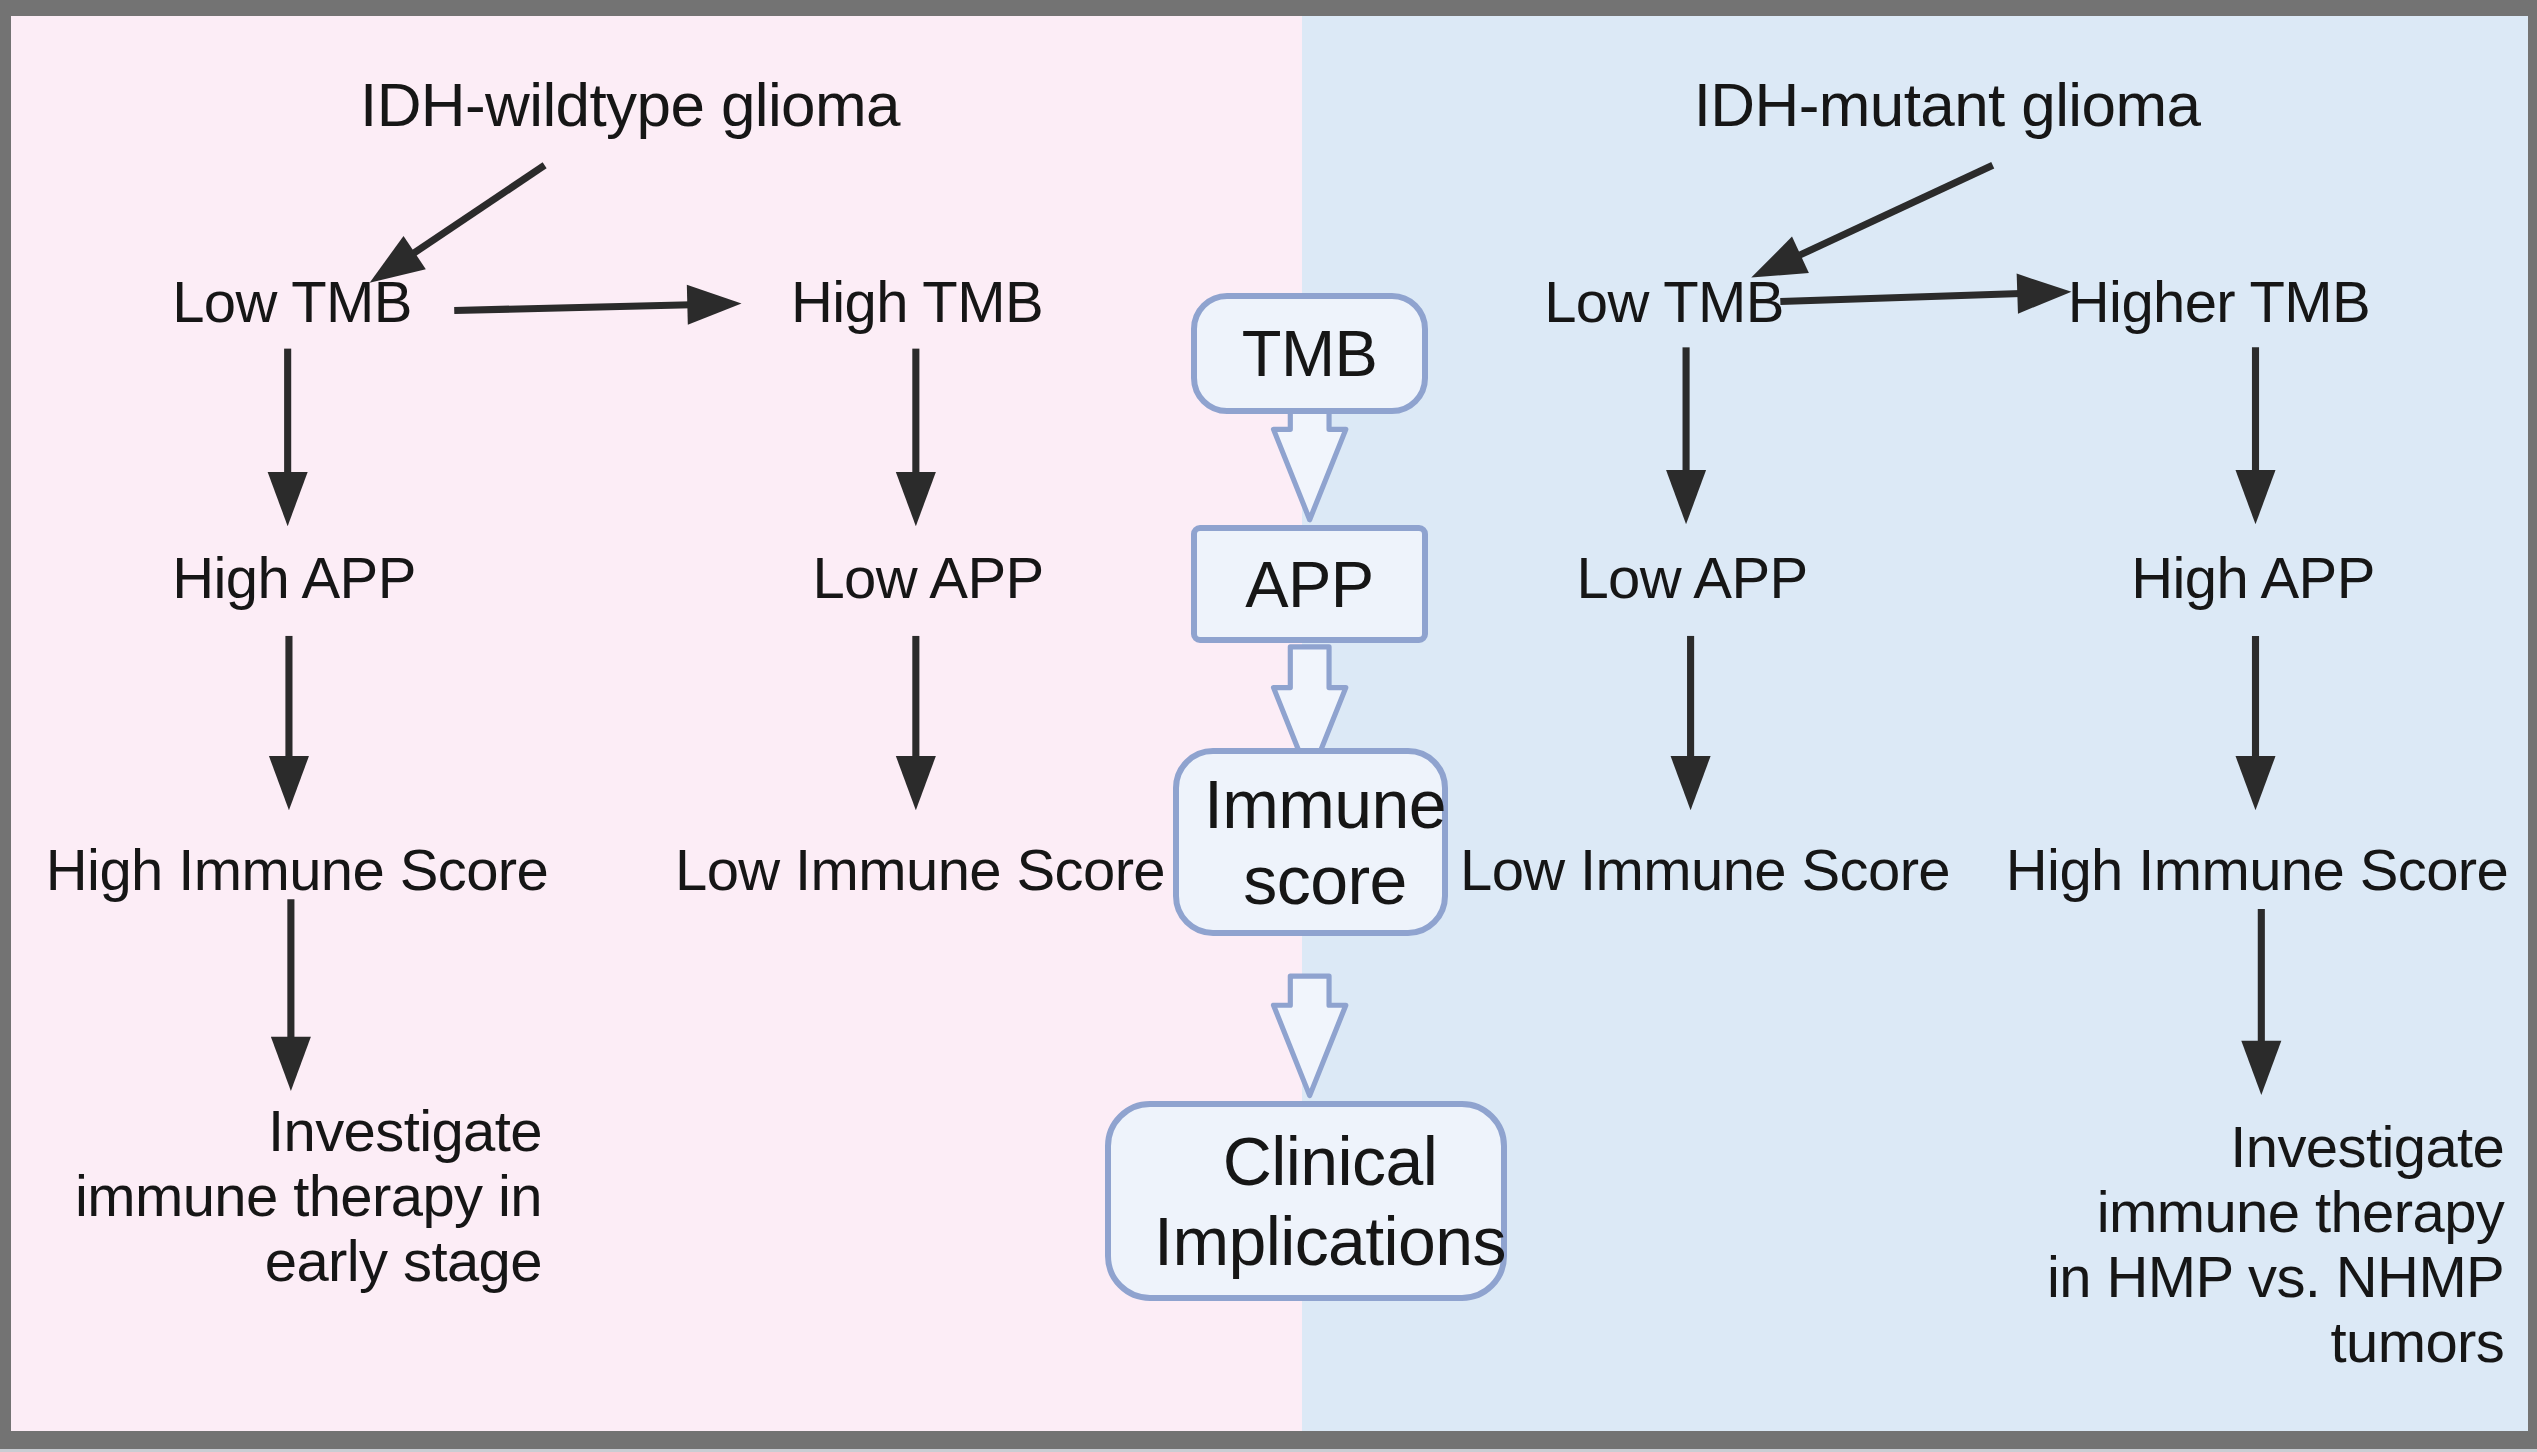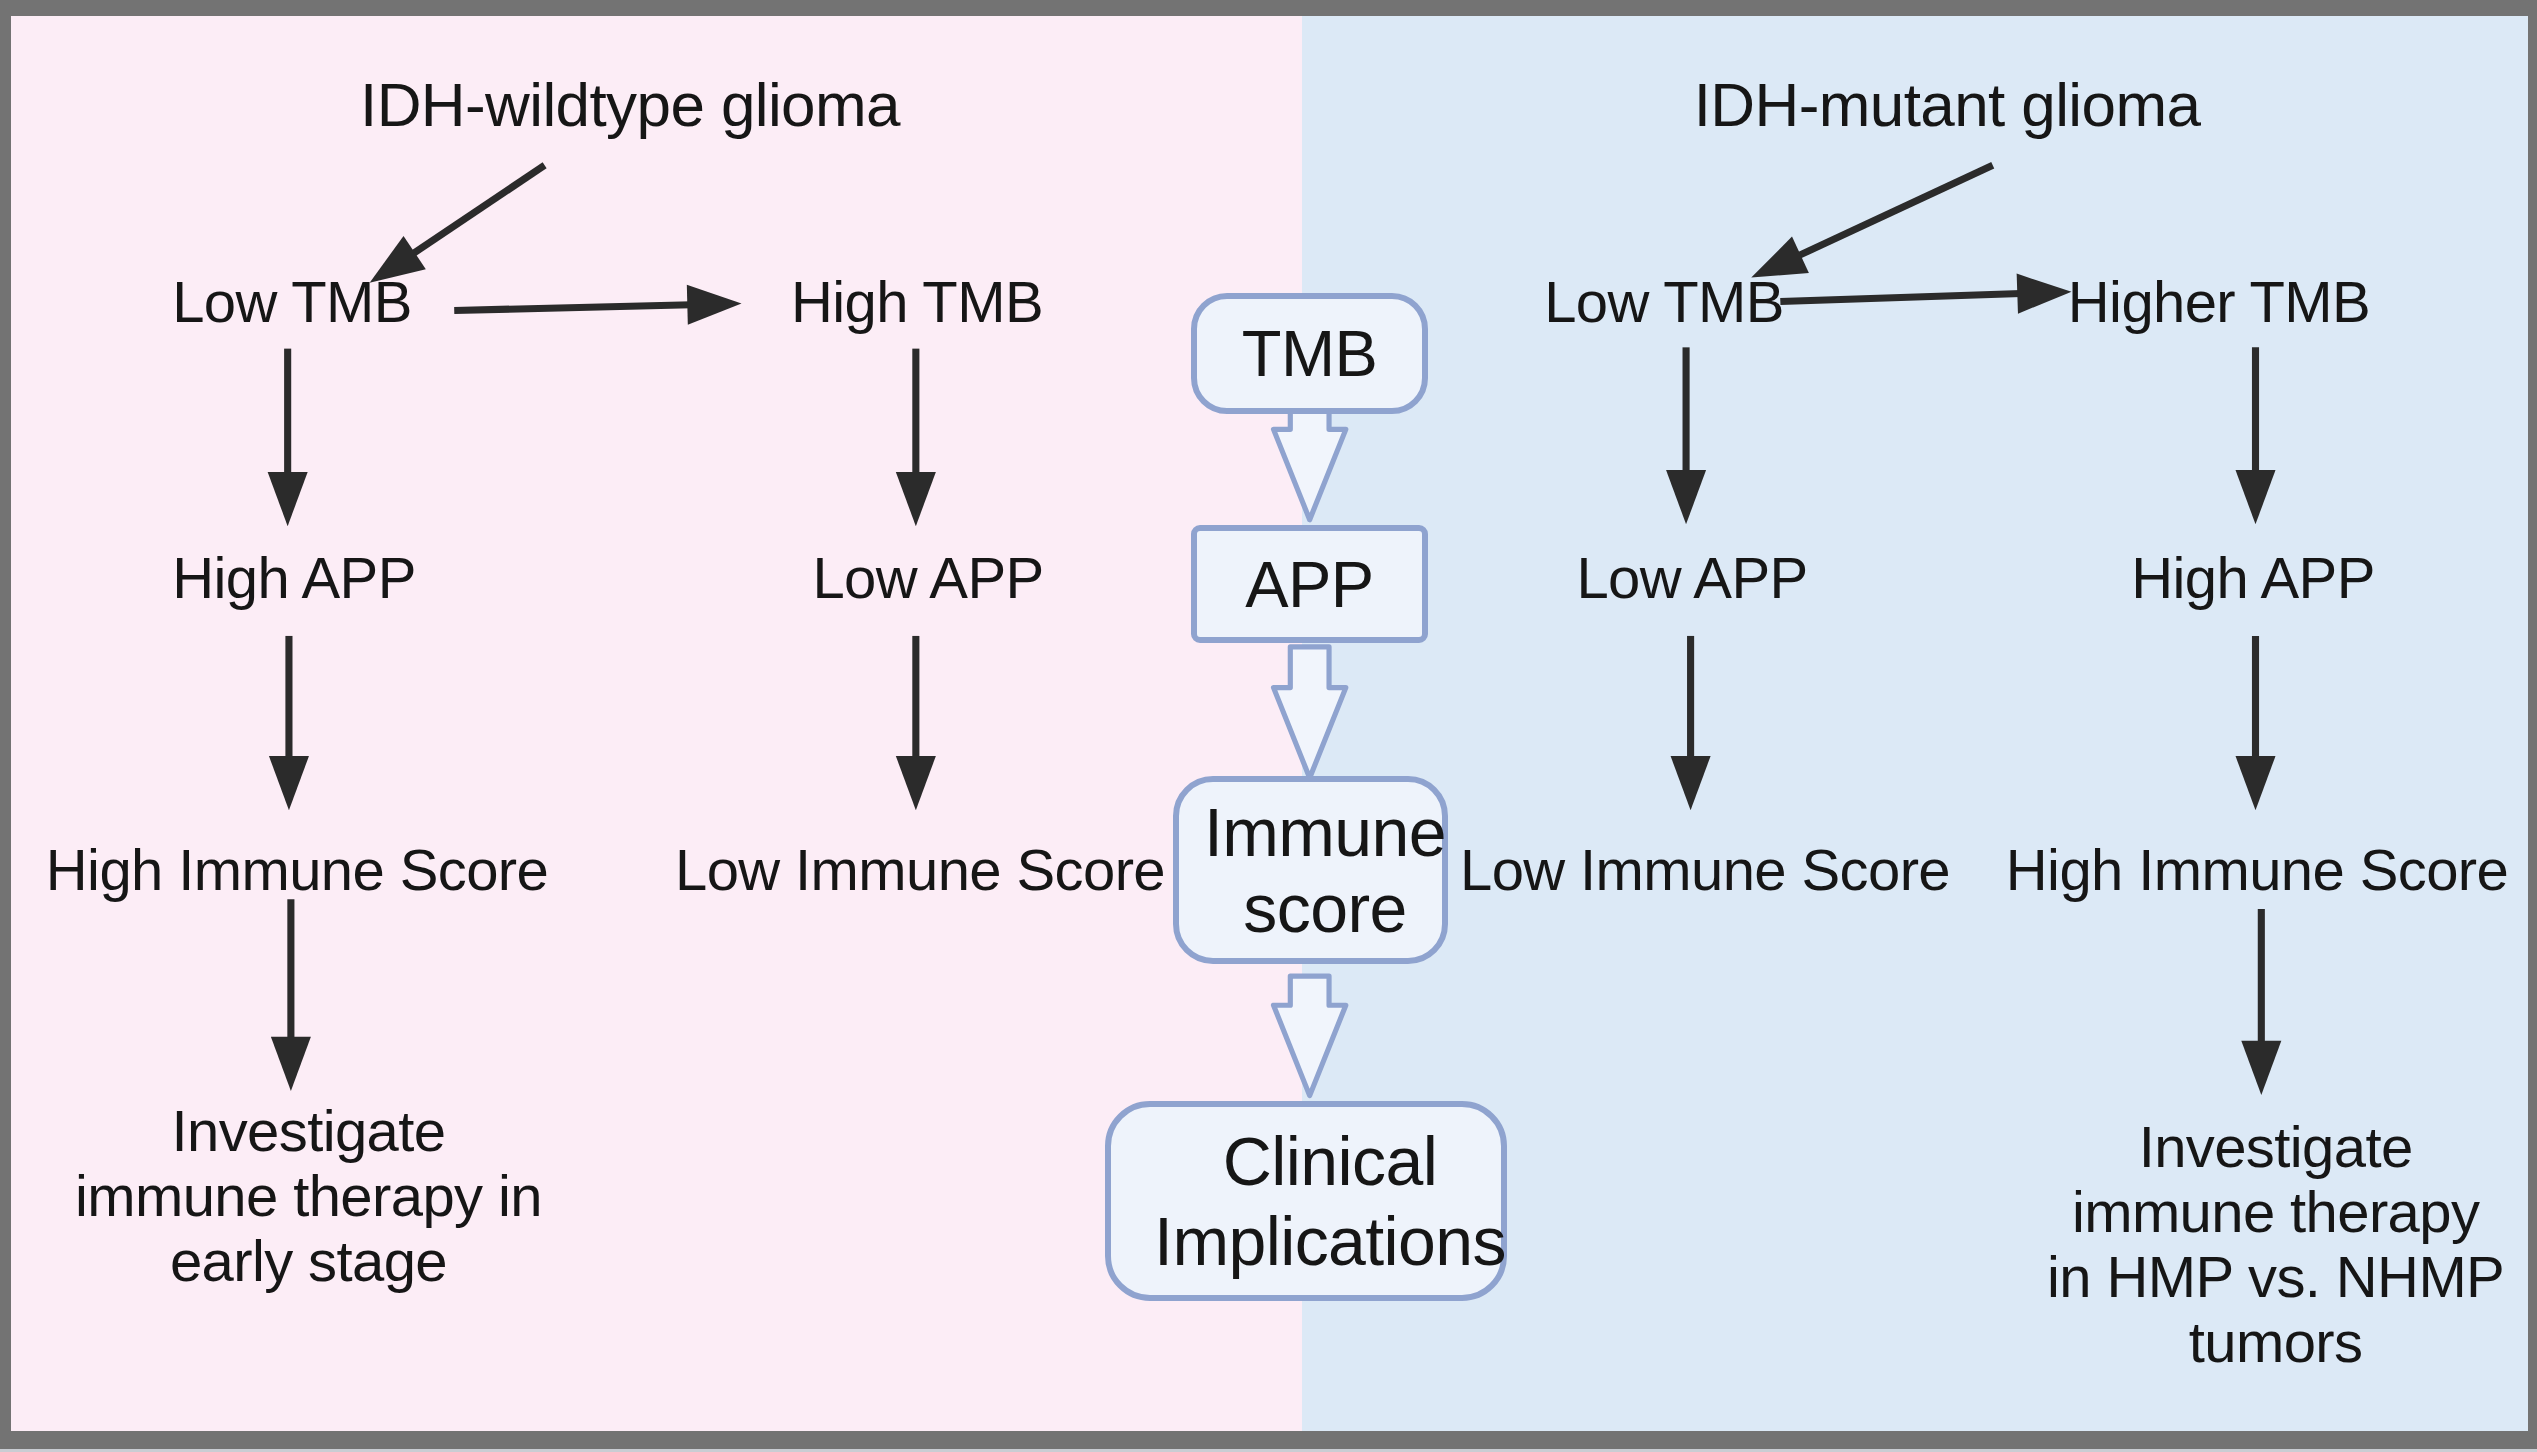--- a/index.html
+++ b/index.html
@@ -15,21 +15,21 @@
   #bottom-line{position:absolute;left:0;bottom:0;width:100%;height:2.6px;background:var(--bottom_line,#c9cdd3);}
   #arrow-layer{position:absolute;left:0;top:0;}
   .lbl{
     position:absolute; transform:translate(-50%,-50%);
     font-size:58px; line-height:1.04; white-space:pre; text-align:center;
     letter-spacing:-0.6px;
   }
   .title{font-size:62px;}
   .block{
     position:absolute; font-size:58px; line-height:65px;
-    white-space:pre-line; text-align:center; letter-spacing:-0.6px;
+    white-space:pre-line; text-align:right; letter-spacing:-0.6px;
   }
   .box{
     position:absolute; box-sizing:border-box;
     background:var(--box_fill,#eef3fb);
     border:6.5px solid var(--accent,#8fa3cf);
     display:flex; align-items:center; justify-content:center;
     text-align:center; white-space:pre-line; letter-spacing:-0.6px;
   }
 </style>
 </head>
@@ -99,21 +99,21 @@
       <path d="M 1998 594 L 2058 594 L 2058 665 L 2084 665 L 2028 805 L 1972 665 L 1998 665 Z" fill="#f1f5fc" stroke="#8fa3cf" stroke-width="8" stroke-linejoin="round"></path>
       <path d="M 1998 1002 L 2058 1002 L 2058 1065 L 2084 1065 L 2028 1205 L 1972 1065 L 1998 1065 Z" fill="#f1f5fc" stroke="#8fa3cf" stroke-width="8" stroke-linejoin="round"></path>
       <path d="M 1998 1512 L 2058 1512 L 2058 1557 L 2084 1557 L 2028 1697 L 1972 1557 L 1998 1557 Z" fill="#f1f5fc" stroke="#8fa3cf" stroke-width="8" stroke-linejoin="round"></path>
     </svg>
 
   <div class="lbl title" style="left: 630px; top: 105px;">IDH-wildtype glioma</div>
   <div class="lbl title" style="left: 1947px; top: 105px;">IDH-mutant glioma</div>
 
   <div class="box" style="left: 1191px; top: 257px; width: 237px; height: 121px; font-size: 65px; border-radius: 36px; margin-top: 36px;">TMB</div>
   <div class="box" style="left: 1191px; top: 525px; width: 237px; height: 118px; font-size: 65px; border-radius: 9px;">APP</div>
-  <div class="box" style="left: 1173px; top: 776px; width: 275px; height: 188px; font-size: 68px; line-height: 76px; border-radius: 40px; padding-left: 29px;">Immune
+  <div class="box" style="left: 1173px; top: 748px; width: 275px; height: 188px; font-size: 68px; line-height: 76px; border-radius: 40px; padding-left: 29px;">Immune
 score</div>
   <div class="box" style="left: 1105px; top: 1101px; width: 402px; height: 200px; font-size: 68px; line-height: 80px; border-radius: 45px; padding-left: 48px;">Clinical
 Implications</div>
 
   <div id="bottom-line"></div>
 <div class="lbl" style="left: 292px; top: 302px;">Low TMB</div>
     <div class="lbl" style="left: 917px; top: 302px;">High TMB</div>
     <div class="lbl" style="left: 1664px; top: 302px;">Low TMB</div>
     <div class="lbl" style="left: 2219px; top: 302px;">Higher TMB</div>
     <div class="lbl" style="left: 294px; top: 578px;">High APP</div>

